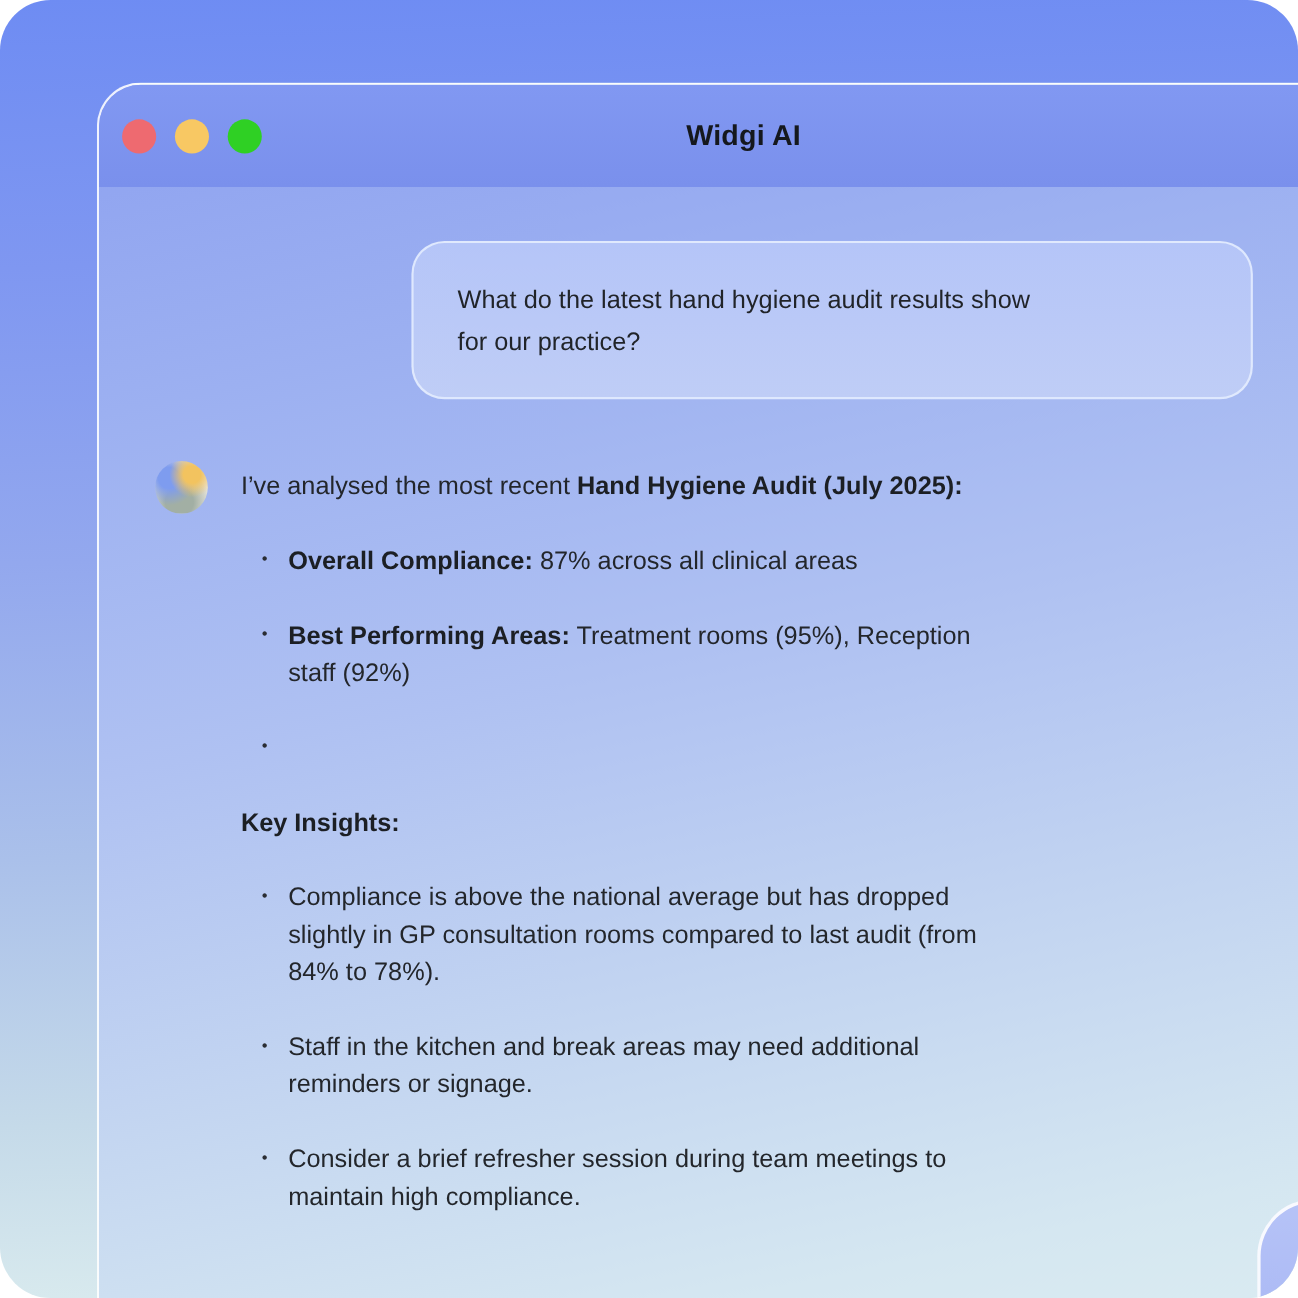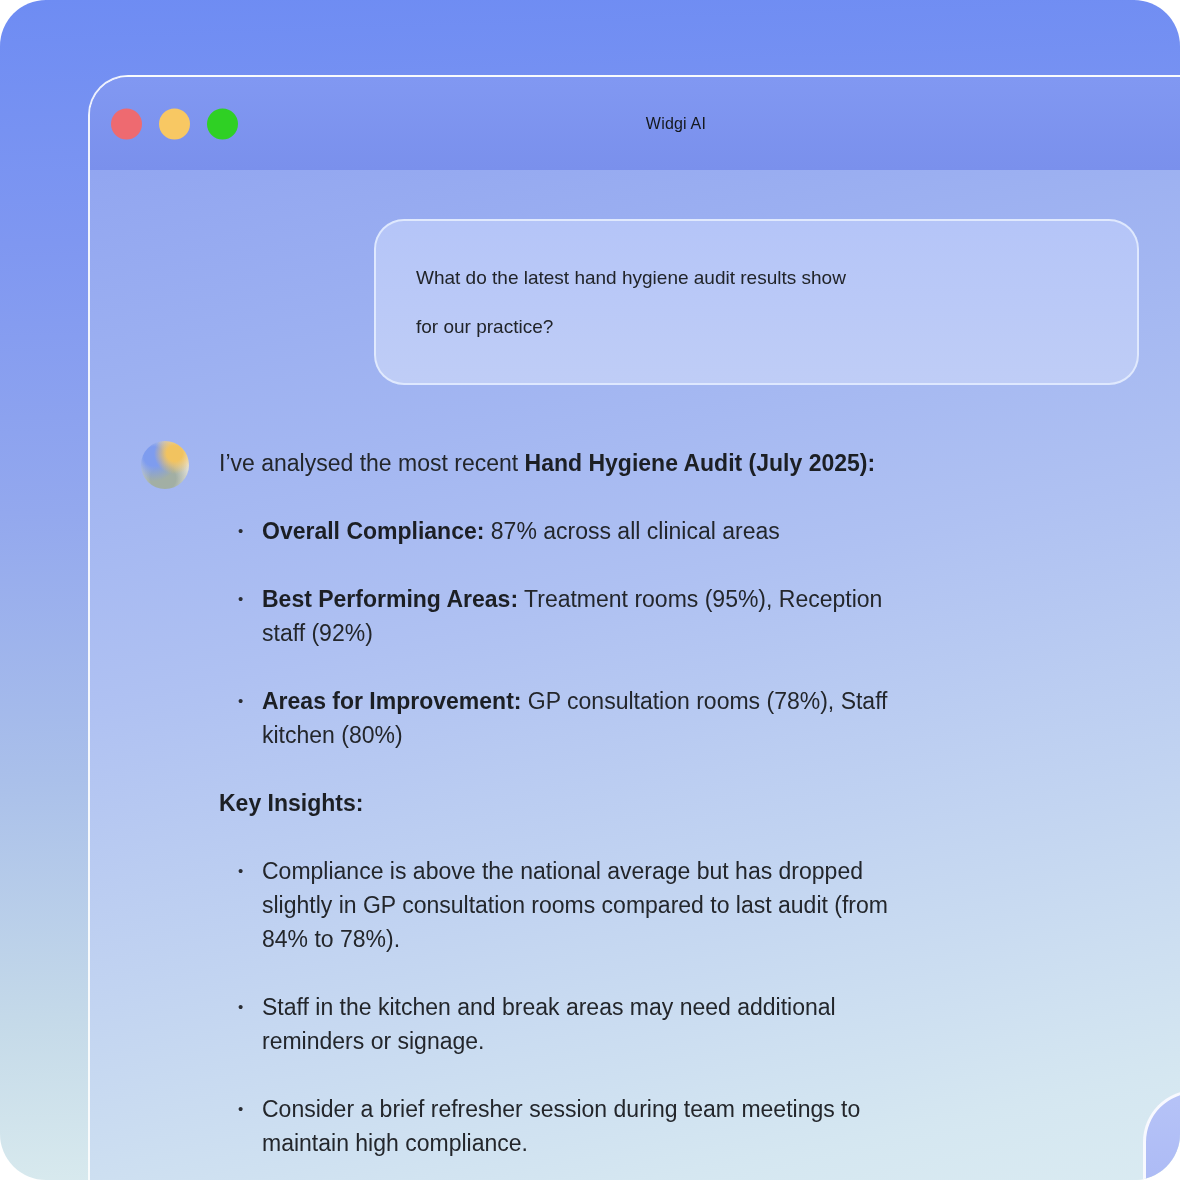--- a/index.html
+++ b/index.html
@@ -27,34 +27,34 @@
   .titlebar{
     height:93px;position:relative;
     display:flex;align-items:center;justify-content:center;
     background:linear-gradient(180deg,#8198f2 0%,#7a90ec 100%);
   }
   .traffic-lights{position:absolute;left:21px;top:50%;transform:translateY(-50%);display:flex;gap:17px;}
   .tl{width:31px;height:31px;border-radius:50%;}
   .tl.red{background:#ee6a70;}
   .tl.yellow{background:#f8c863;}
   .tl.green{background:#2fd024;}
-  .title{font-size:16px;font-weight:400;color:#15181d;letter-spacing:.2px;}
+  .title{font-size:26px;font-weight:700;color:#15181d;letter-spacing:.2px;}
 
   .chat{position:relative;}
 
   .user-bubble{
     width:765px;box-sizing:border-box;
     margin:49px 123px 0 auto;
     padding:32px 40px;
     background:linear-gradient(180deg,#b5c5f8 0%,#bfcdf6 100%);
     border:2px solid rgba(233,240,255,.8);
     border-radius:30px;
   }
   .user-bubble p{
-    margin:0;font-size:19px;line-height:49px;color:#212429;
+    margin:0;font-size:23px;line-height:38px;color:#212429;
     white-space:pre-line;
   }
 
   .ai-row{display:flex;margin-top:53px;padding-left:51px;}
   .avatar{
     flex:0 0 48px;width:48px;height:48px;border-radius:50%;margin-top:3px;
     background:
       radial-gradient(circle at 70% 26%, #f2c35f 0 16%, rgba(242,195,95,0) 42%),
       radial-gradient(circle at 26% 32%, #7e9cef 0 20%, rgba(126,156,239,0) 52%),
       radial-gradient(circle at 46% 78%, #a2afa4 0 28%, rgba(162,175,164,0) 62%),
@@ -117,22 +117,20 @@
                 <span class="bullet-dot">•</span>
                 <span class="bullet-text"><b>Overall Compliance:</b> 87% across all clinical areas</span>
               </div>
               <div class="bullet-row">
                 <span class="bullet-dot">•</span>
                 <span class="bullet-text"><b>Best Performing Areas:</b> Treatment rooms (95%), Reception
 staff (92%)</span>
               </div>
               <div class="bullet-row">
                 <span class="bullet-dot">•</span>
-                <span class="bullet-text"><b>Areas for Improvement:</b> GP consultation rooms (78%), Staff
-kitchen (80%)</span>
               </div>
               <p class="msg-heading">Key Insights:</p>
               <div class="bullet-row">
                 <span class="bullet-dot">•</span>
                 <span class="bullet-text">Compliance is above the national average but has dropped
 slightly in GP consultation rooms compared to last audit (from
 84% to 78%).</span>
               </div>
               <div class="bullet-row">
                 <span class="bullet-dot">•</span>

